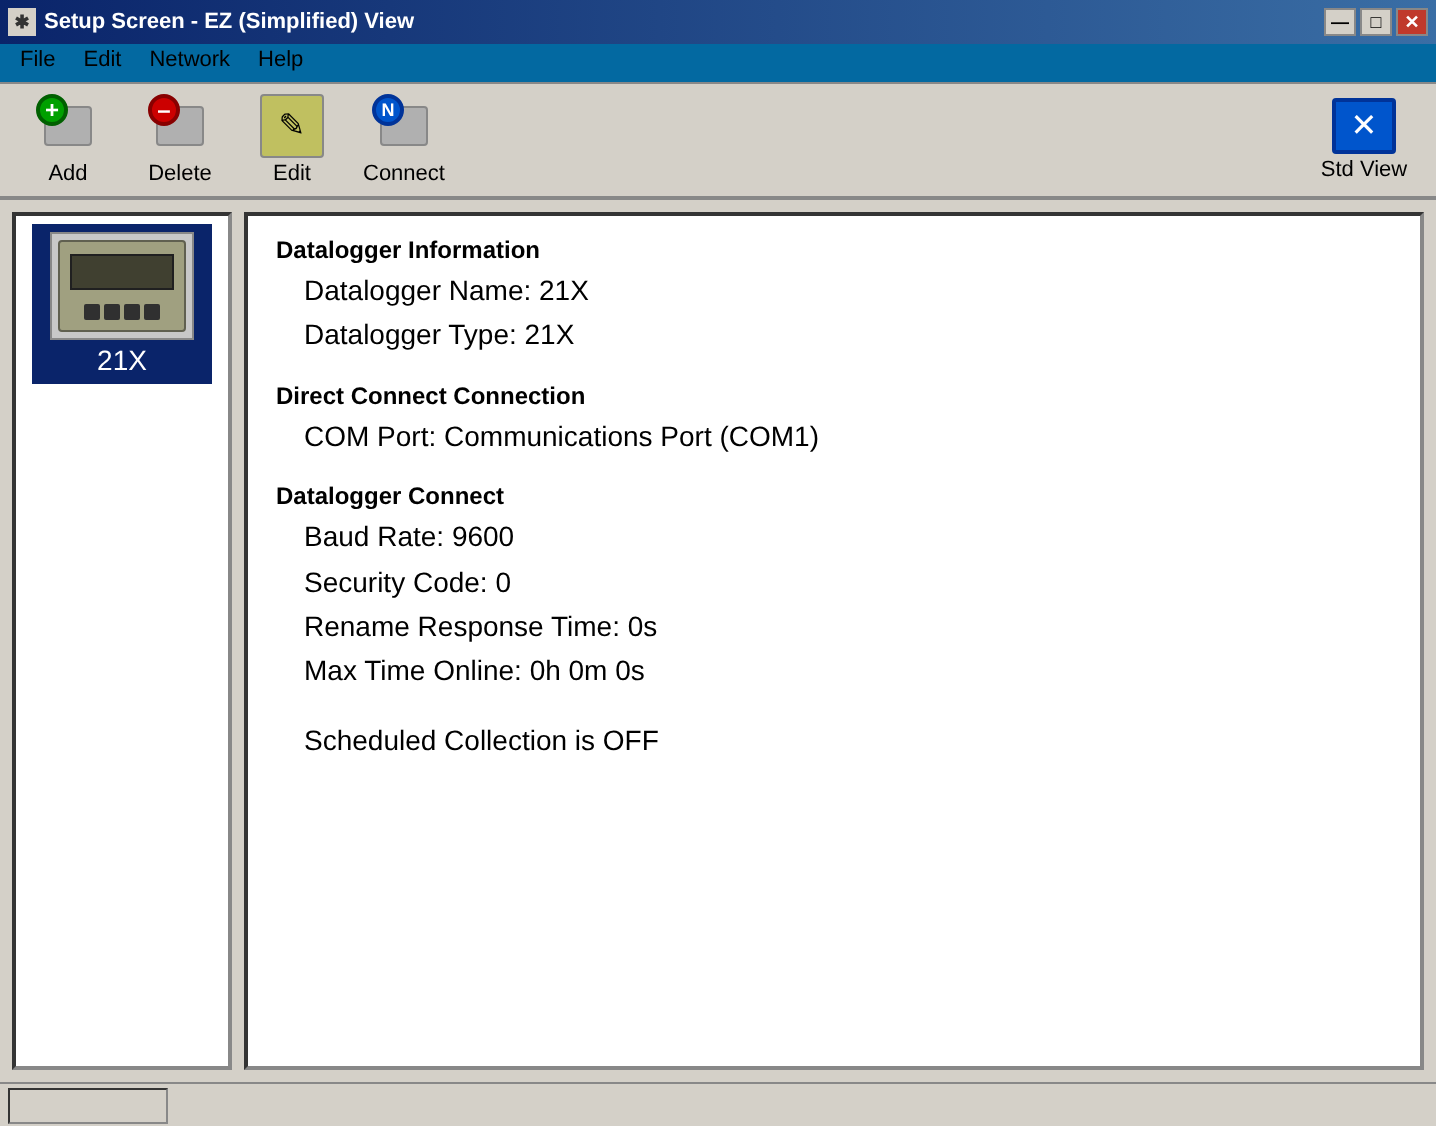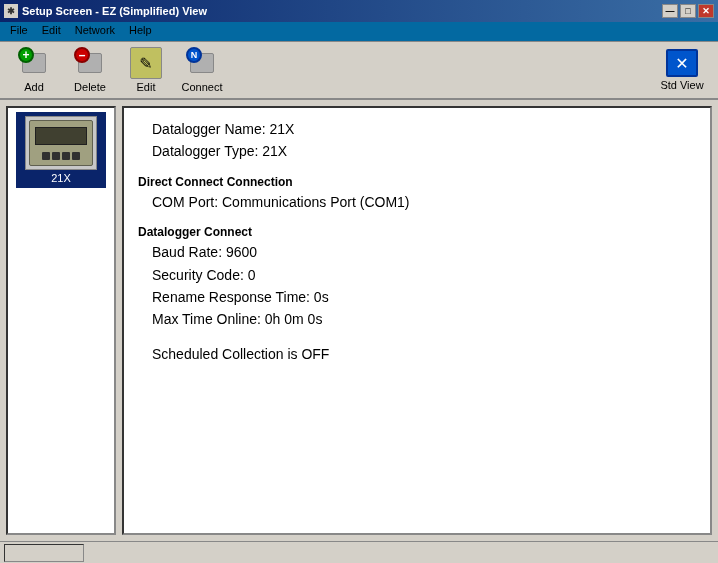--- a/index.html
+++ b/index.html
@@ -317,21 +317,21 @@
       display: flex;
       gap: 2px;
     }
     .dl-btn-row {
       width: 8px;
       height: 8px;
       background: #303030;
       border-radius: 1px;
     }
     .device-label {
-      font-size: 11px;
+      font-size: 14px;
       margin-top: 2px;
       color: white;
     }
 
     
     .info-panel {
       flex: 1;
       background: white;
       border: 2px inset #888;
       padding: 10px 14px;
@@ -455,20 +455,21 @@
           </div>
         </div>
       </div>
       <div class="device-label">21X</div>
     </div>
   </div>
 
   <div class="info-panel">
 
     <div class="info-section">
+      <div class="info-section-title">Datalogger Information</div>
       <div class="info-line">Datalogger Name: 21X</div>
       <div class="info-line">Datalogger Type: 21X</div>
     </div>
 
     <div class="info-section">
       <div class="info-section-title">Direct Connect Connection</div>
       <div class="info-line">COM Port: Communications Port (COM1)</div>
     </div>
 
     <div class="info-section">

